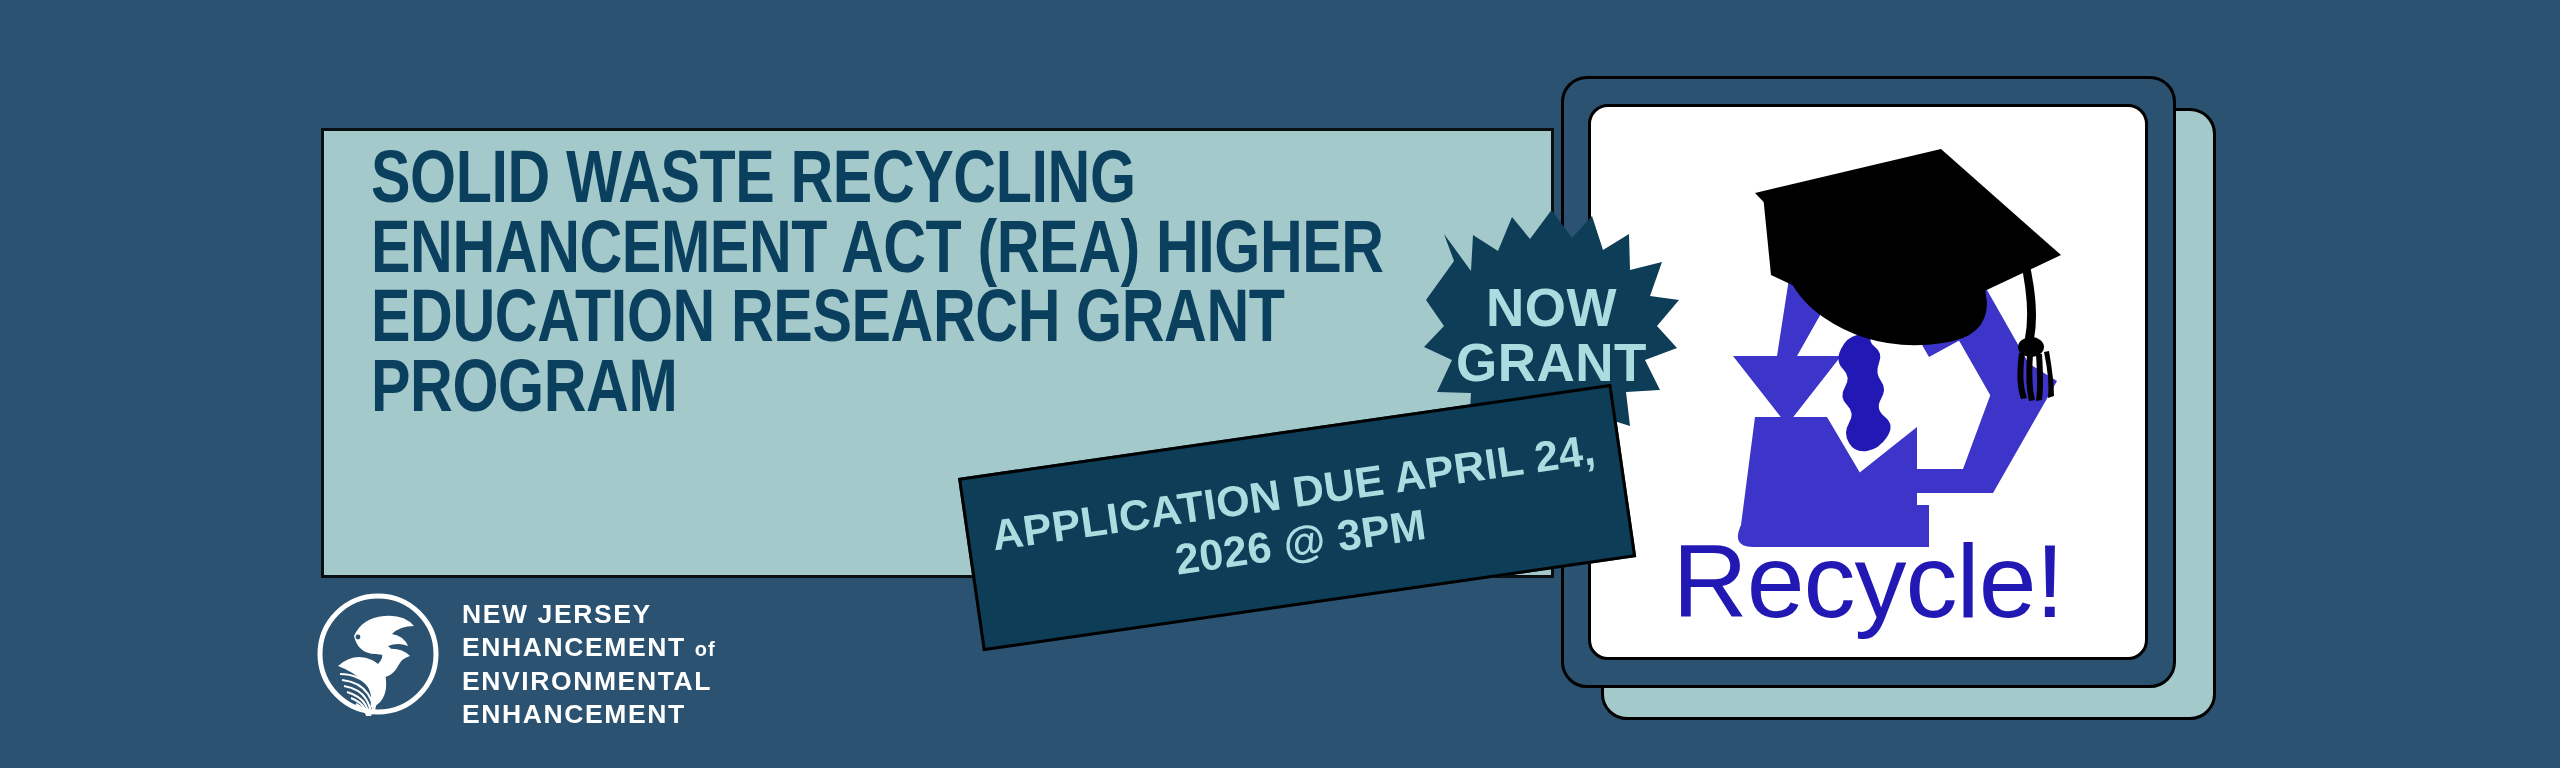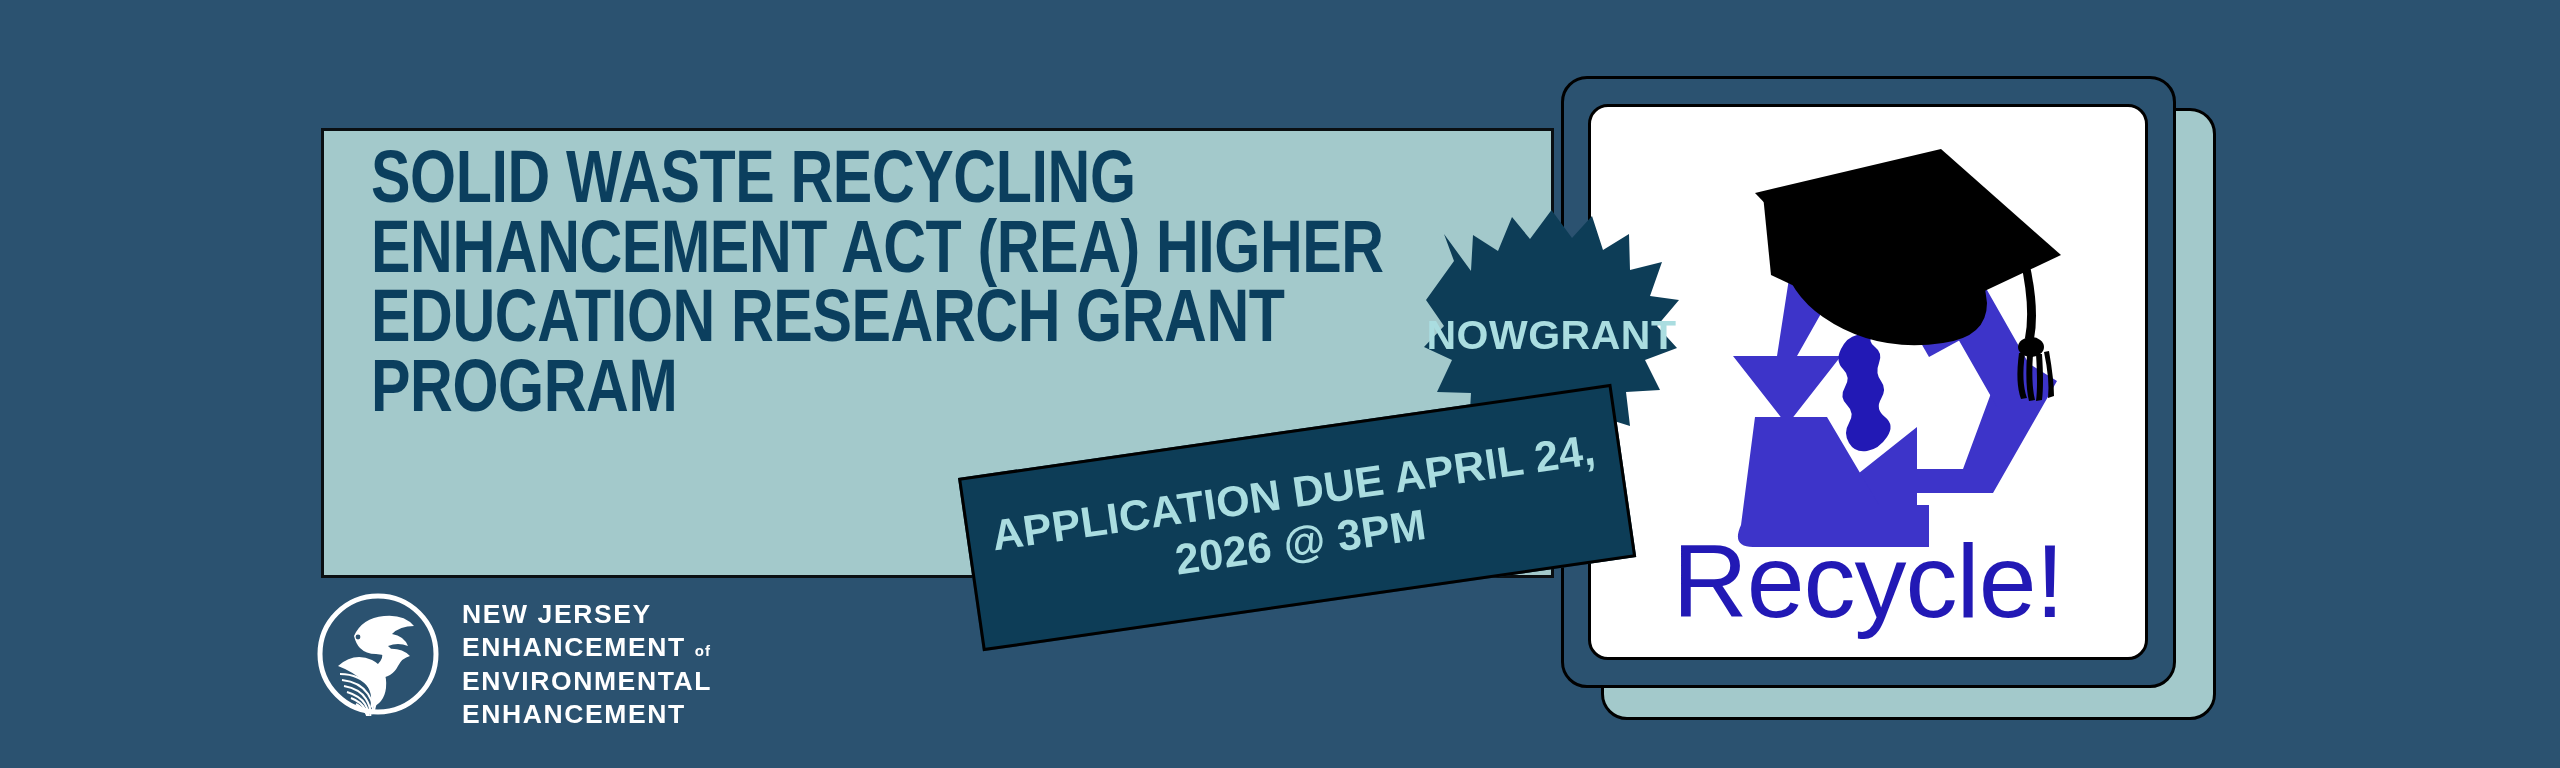--- a/index.html
+++ b/index.html
@@ -34,24 +34,24 @@
   }
   .headline .hl{display:block;}
 
   
   .starburst{
     position:absolute;left:1408px;top:208px;width:255px;height:255px;z-index:7;
   }
   .starburst svg{display:block;width:255px;height:255px;}
   .starburst .burst-text{
     position:absolute;left:0;top:0;width:255px;height:255px;
-    display:flex;flex-direction:row;align-items:center;justify-content:center;
+    display:flex;flex-direction:column;align-items:center;justify-content:center;
     color:#aadde0;
     font-family:"Liberation Sans",sans-serif;
-    font-weight:bold;font-size:41px;line-height:1.02;letter-spacing:0.5px;
+    font-weight:bold;font-size:53px;line-height:1.02;letter-spacing:0.5px;
     text-align:center;
   }
 
   
   .banner{
     position:absolute;left:942px;top:478px;width:660px;height:175px;
     background:#0d3d57;border:3px solid #000;box-sizing:border-box;
     transform:rotate(-8.2deg);transform-origin:left top;
     z-index:8;
     display:flex;align-items:center;justify-content:center;
@@ -93,21 +93,21 @@
   .dep-words{
     color:#ffffff;
     font-family:Liberation Sans, sans-serif;
     font-weight:bold;
     font-size:26.5px;
     line-height:1.26;
     letter-spacing:1.6px;
     padding-top:6px;
   }
   .dep-words .line{display:block;white-space:nowrap;}
-  .dep-words .small{font-size:15px;letter-spacing:1.2px;}
+  .dep-words .small{font-size:20px;letter-spacing:1.2px;}
 </style>
 </head>
 <body>
 
 <div id="stage">
 
   <div class="teal-panel"></div>
 
   <div class="headline">
     <span class="hl">SOLID WASTE RECYCLING</span>

